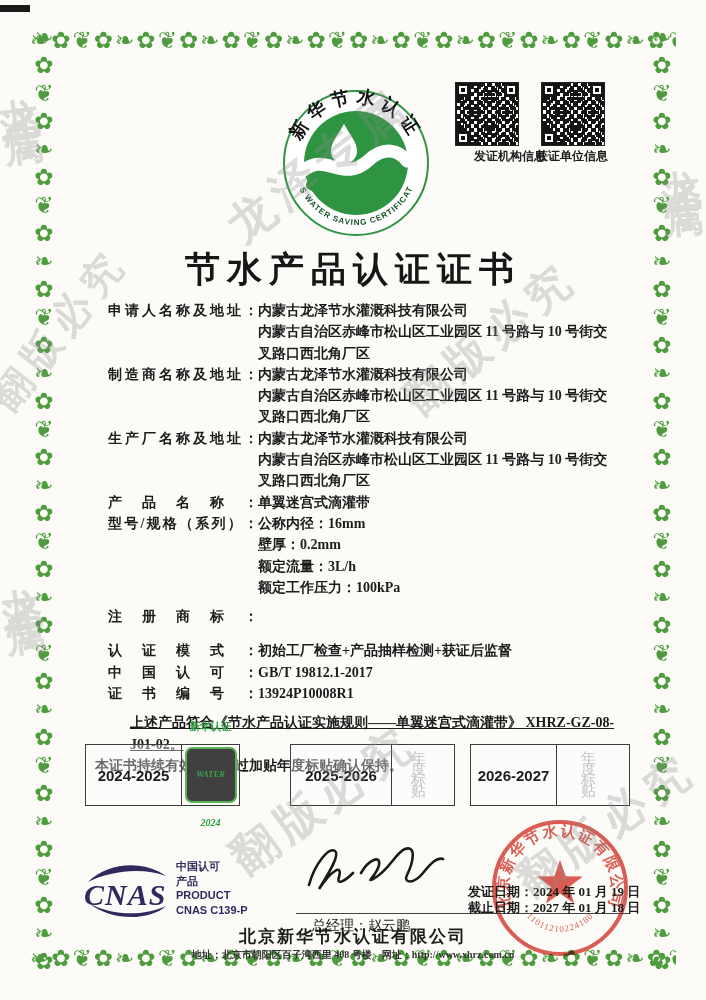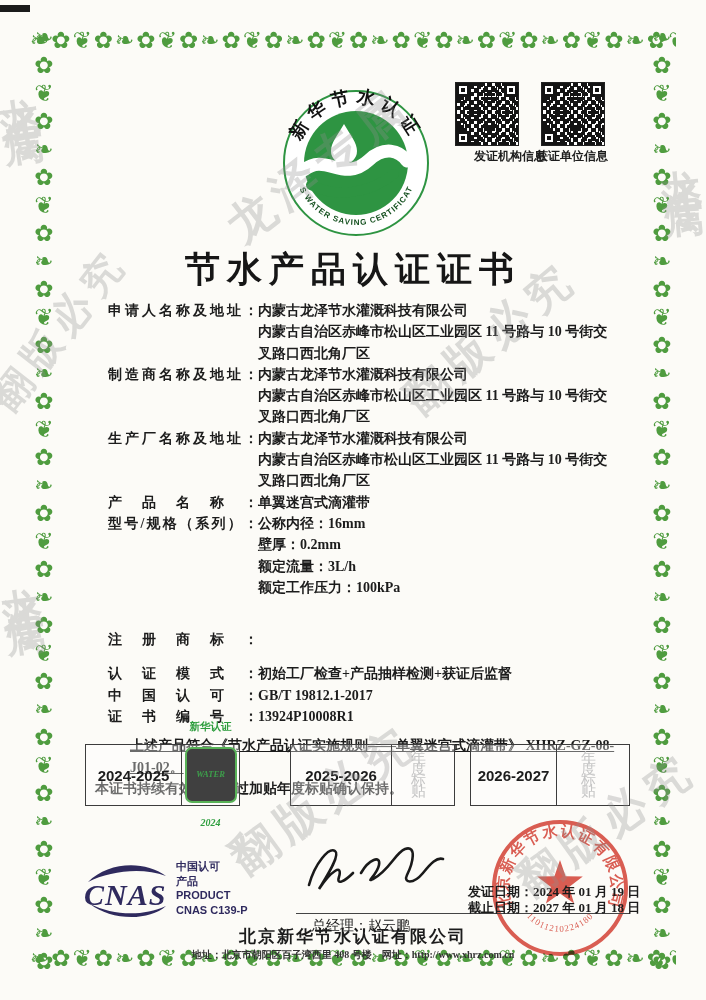--- a/index.html
+++ b/index.html
@@ -51,21 +51,21 @@
   
   .title { position:absolute; z-index:4; top:246px; left:0; width:100%; text-align:center;
            font-family:"Liberation Sans","DejaVu Sans",sans-serif;
            font-size:35px; font-weight:bold; letter-spacing:7px; color:#161616; }
   
   .body-block { position:absolute; z-index:4; left:108px; top:300px; width:524px;
                 font-size:14px; line-height:21.3px; font-weight:bold; }
   .frow { display:flex; }
   .flabel { width:150px; flex:none; text-align:justify; text-align-last:justify; text-justify:inter-character; }
   .fvalue { flex:1; padding-left:0; }
-  .mt24 { margin-top:31px; } .mt13 { margin-top:13px; }
+  .mt24 { margin-top:8px; } .mt13 { margin-top:13px; }
   .stmt1 { margin-left:22px;  margin-top:8px;text-decoration:underline; }
   .stmt2 { margin-left:-13px; }
   
   .ybox { position:absolute; z-index:4; top:744px; height:62px; border:1.5px solid #3c3c3c;
           display:flex; box-sizing:border-box; background:rgba(255,255,255,.35); }
   .ybox .ycell { display:flex; align-items:center; justify-content:center;
                  font-family:"Liberation Sans",sans-serif; font-weight:bold; font-size:15px; }
   .ybox .scell { border-left:1.5px solid #3c3c3c; display:flex; align-items:center; justify-content:center; }
   .ybox1 { left:85px;  width:155px; } .ybox1 .ycell { width:95px; }  .ybox1 .scell { flex:1; }
   .ybox2 { left:290px; width:165px; } .ybox2 .ycell { width:100px; } .ybox2 .scell { flex:1; }

